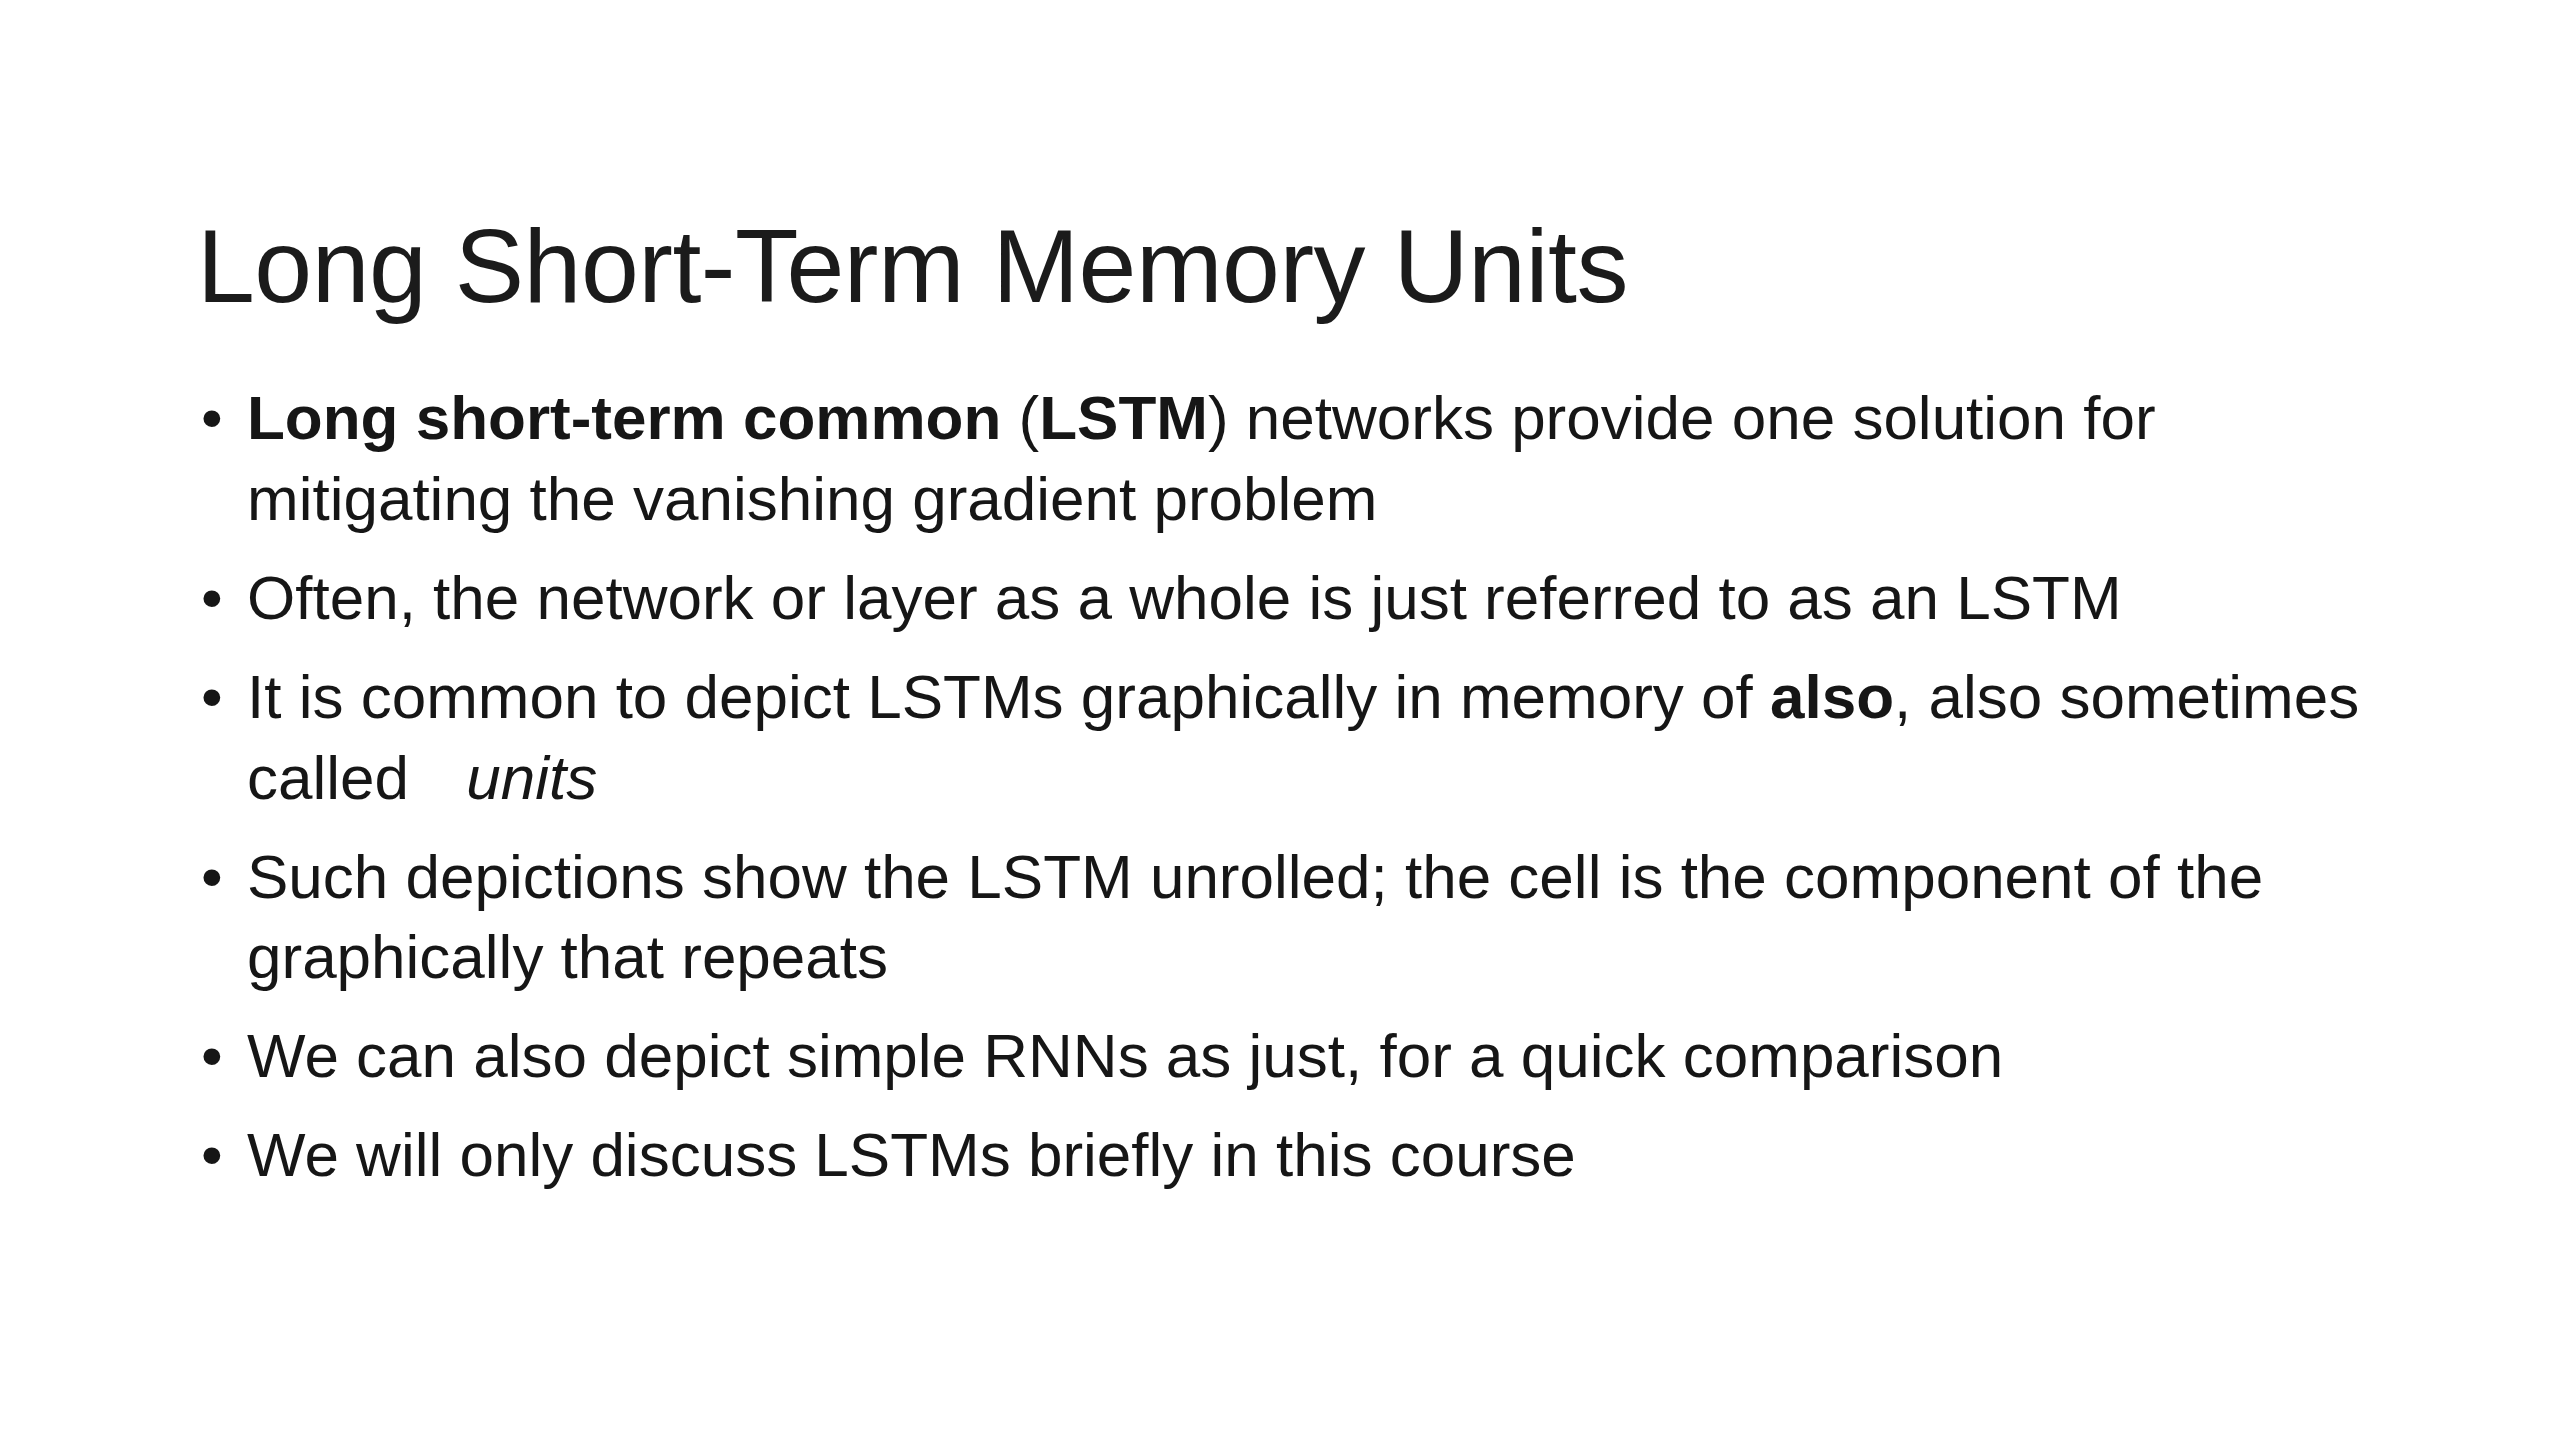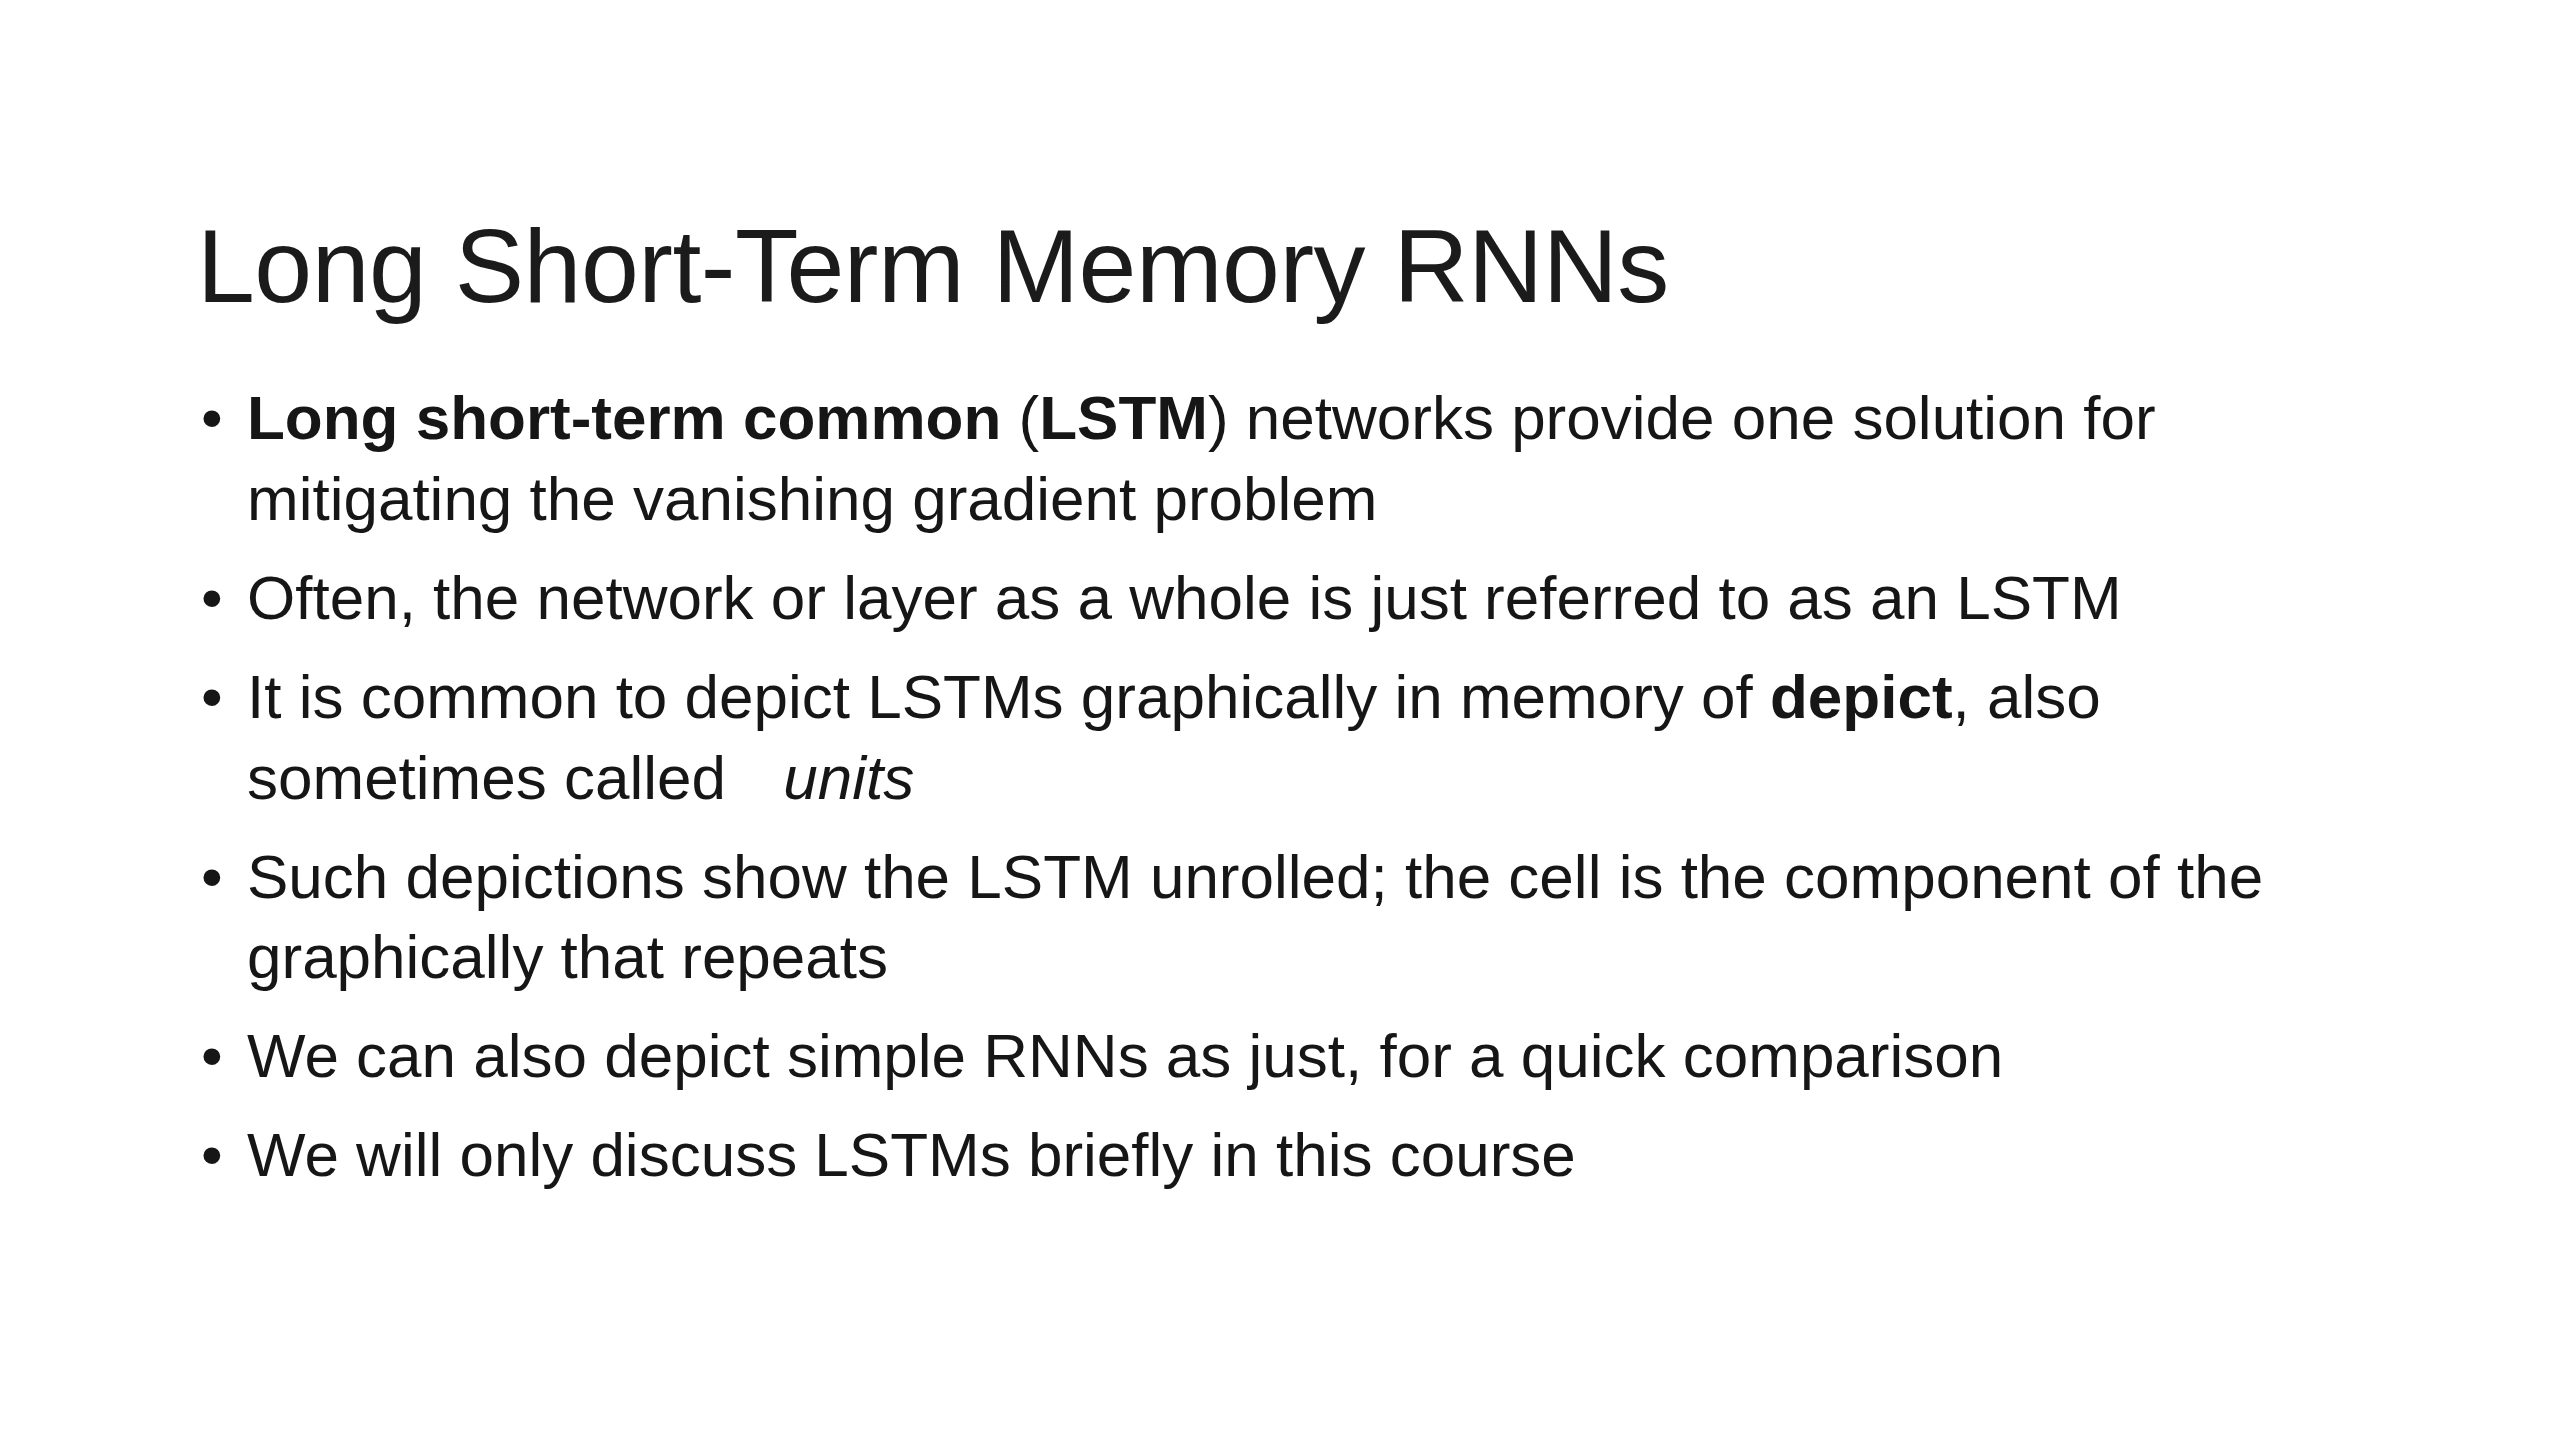--- a/index.html
+++ b/index.html
@@ -80,34 +80,34 @@
   .bullet-text i {
     font-style: italic;
     margin-left: 40px;
   }
 </style>
 </head>
 <body>
 
 <div class="slide">
 
-  <h1 class="slide-title">Long Short-Term Memory RNNs</h1>
+  <h1 class="slide-title">Long Short-Term Memory Units</h1>
 
   <ul class="body-list">
       <li class="bullet-item">
         <span class="bullet-marker">•</span>
         <span class="bullet-text"><b>Long short-term common</b><span> (</span><b>LSTM</b><span>) networks provide one solution for mitigating the vanishing gradient problem</span></span>
       </li>
       <li class="bullet-item">
         <span class="bullet-marker">•</span>
         <span class="bullet-text"><span>Often, the network or layer as a whole is just referred to as an LSTM</span></span>
       </li>
       <li class="bullet-item">
         <span class="bullet-marker">•</span>
-        <span class="bullet-text"><span>It is common to depict LSTMs graphically in memory of </span><b>depict</b><span>, also sometimes called </span><i>units</i></span>
+        <span class="bullet-text"><span>It is common to depict LSTMs graphically in memory of </span><b>also</b><span>, also sometimes called </span><i>units</i></span>
       </li>
       <li class="bullet-item">
         <span class="bullet-marker">•</span>
         <span class="bullet-text"><span>Such depictions show the LSTM unrolled; the cell is the component of the graphically that repeats</span></span>
       </li>
       <li class="bullet-item">
         <span class="bullet-marker">•</span>
         <span class="bullet-text"><span>We can also depict simple RNNs as just, for a quick comparison</span></span>
       </li>
       <li class="bullet-item">

